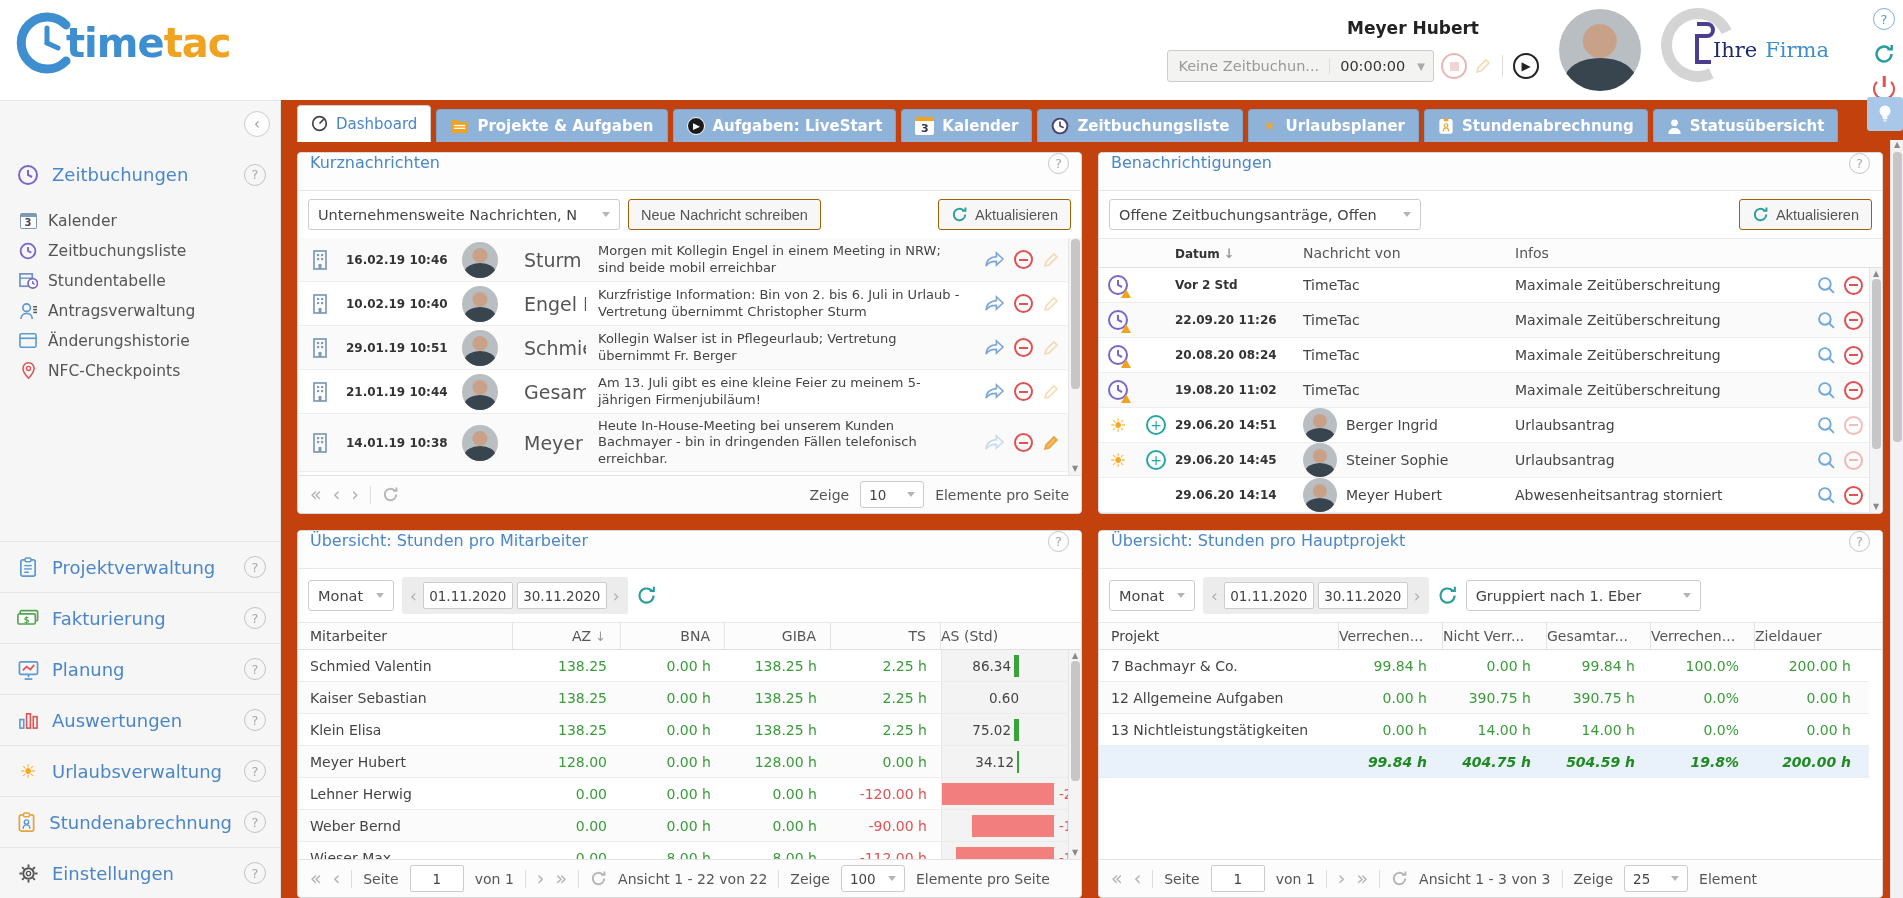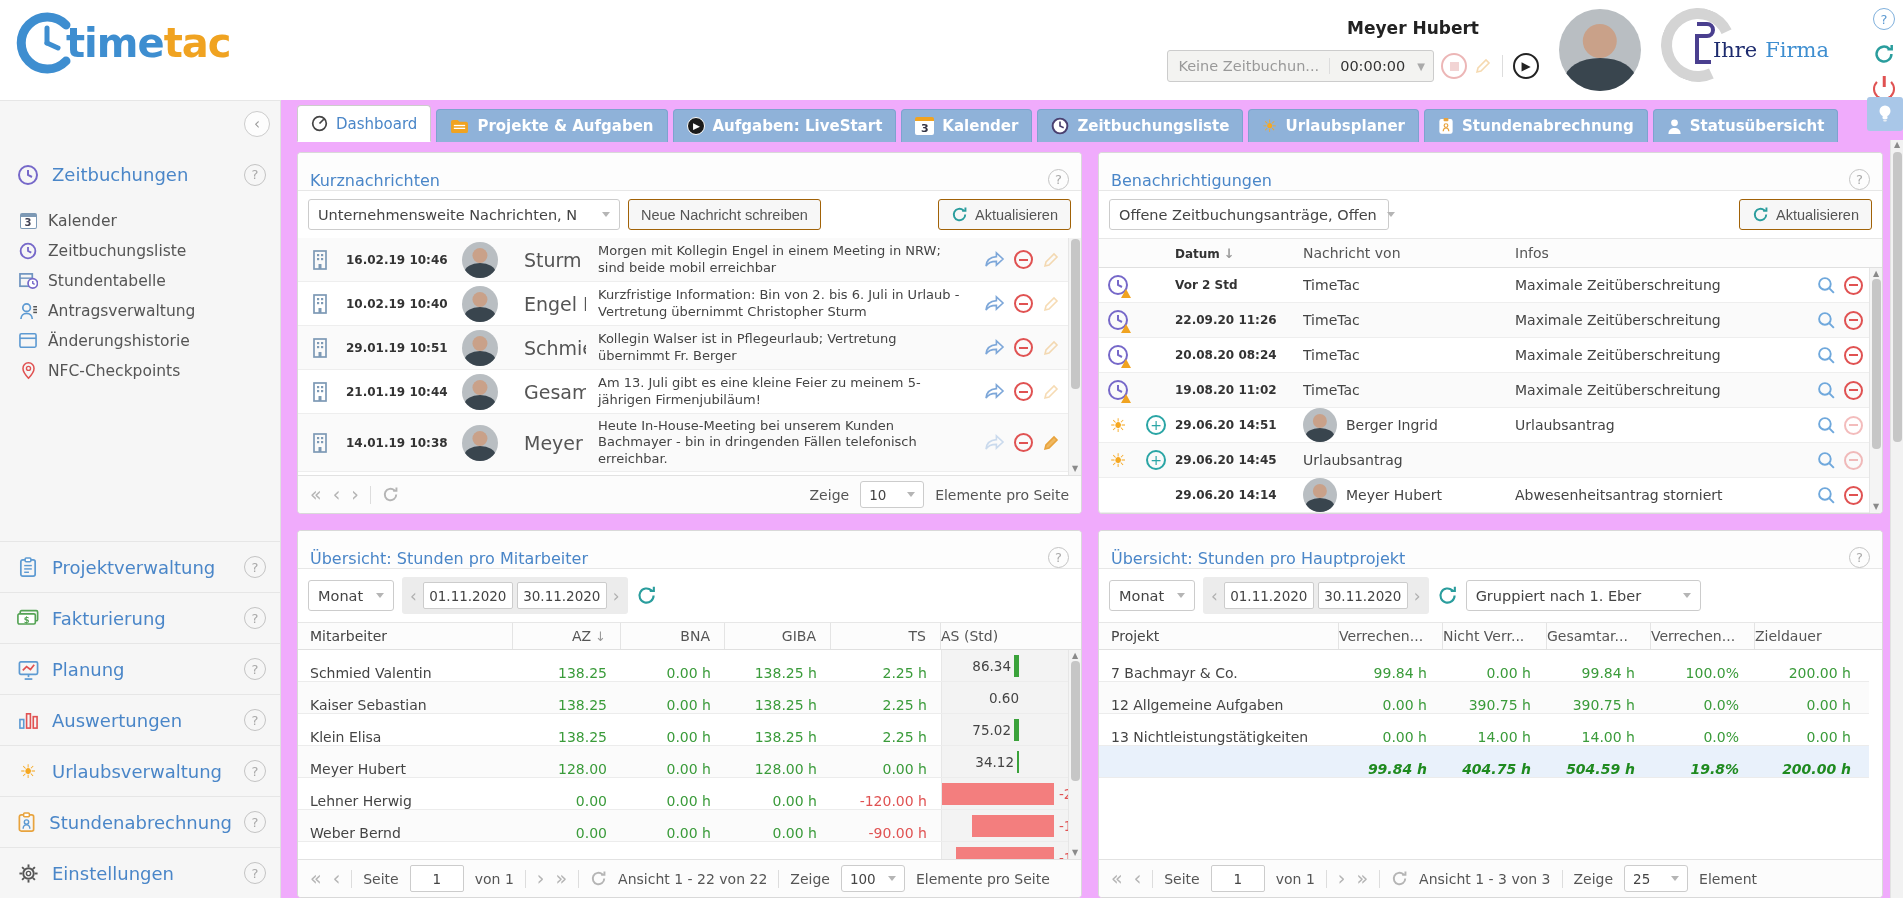--- a/index.html
+++ b/index.html
@@ -56,33 +56,33 @@
   .sb-first { margin-top:48px; }
   .sb-sub { padding:6px 0 0 18px; display:flex; flex-direction:column; gap:1px; }
   .sb-item { display:flex; align-items:center; gap:10px; height:29px; font-size:15.5px; color:#555; }
   .sb-item .sb-ico { width:20px; display:flex; justify-content:center; }
   .sb-divider { border-top:1px solid #e6e6e6; }
   .sb-spacer { flex:1; }
   .cal-mini { width:17px; height:16px; border:1.5px solid #7d99b5; border-radius:2px; background:#fff; font-size:10px; color:#445; display:flex; align-items:center; justify-content:center; font-weight:bold; border-top-width:4px; }
   .sun-ico { color:#f6a821; font-size:19px; line-height:1; }
   .sun-sm { color:#f6a821; font-size:17px; line-height:1; }
 
-  .content { flex:1; position:relative; background:#f0abfc; }
+  .content { flex:1; position:relative; background:#c2410c; }
   
   .tabbar { height:42px; display:flex; align-items:flex-end; padding-left:16px; gap:5px; }
   .tab { height:33px; border-radius:4px 4px 0 0; padding:0 13px; display:flex; align-items:center; gap:8px; font-size:15px; background:#8fb2d9; color:#fff; border:1px solid #7da3cf; border-bottom:none; font-weight:600; white-space:nowrap; }
   .tab.active { background:#fff; color:#4a86c8; border:1px solid #ccc; border-bottom-color:#fff; height:37px; font-weight:400; }
   .cal-tab { width:19px; height:18px; background:#fff; border-radius:2px; border-top:4px solid #f0a321; color:#334; font-size:11px; font-weight:bold; display:flex; align-items:center; justify-content:center; }
   .live-ico { width:18px; height:18px; background:#1b1b1b; border:1.5px solid #fff; border-radius:50%; color:#fff; font-size:9px; display:flex; align-items:center; justify-content:center; padding-left:2px; }
   .bulb-btn { position:absolute; right:0; top:97px; width:36px; height:34px; background:#a9c7e8; border-radius:3px; display:flex; align-items:center; justify-content:center; }
 
   
   .panels { display:grid; grid-template-columns:1fr 1fr; grid-template-rows:362px 1fr; gap:16px; padding:10px 20px 0 16px; height:756px; }
   .panel { border:1px solid #d9d9d9; border-radius:4px; background:#fff; display:flex; flex-direction:column; overflow:hidden; min-width:0; }
-  .p-title { height:38px; flex:none; display:flex; align-items:flex-end; padding:0 12px; border-bottom:1px solid #e7e7e7; background:#fdfdfd; color:#4a86c8; font-size:16px; }
+  .p-title { height:38px; flex:none; display:flex; align-items:flex-start; padding:0 12px; border-bottom:1px solid #e7e7e7; background:#fdfdfd; color:#4a86c8; font-size:16px; }
   .p-help { margin-left:auto; width:21px; height:21px; border:1.5px solid #c4c4c4; border-radius:50%; color:#a9a9a9; font-size:13px; display:flex; align-items:center; justify-content:center; }
   .toolbar { flex:none; padding:8px 10px; display:flex; align-items:center; gap:8px; }
   .select { height:31px; border:1px solid #ccc; border-radius:3px; background:#fff; display:flex; align-items:center; gap:10px; padding:0 9px; font-size:14.5px; color:#444; white-space:nowrap; }
   .caret { width:0; height:0; border-left:4px solid transparent; border-right:4px solid transparent; border-top:5px solid #b5b5b5; margin-left:auto; }
   .btn { height:31px; border:1px solid #a16207; border-radius:3px; background:#f7f7f7; display:flex; align-items:center; padding:0 12px; font-size:14.5px; color:#555; gap:7px; white-space:nowrap; }
   .ml-auto { margin-left:auto; }
   .dategroup { height:37px; background:#ececec; border-radius:3px; display:flex; align-items:center; gap:4px; padding:0 6px; }
   .datebox { width:90px; height:27px; background:#fff; border:1px solid #ccc; border-radius:2px; font-size:13.5px; color:#444; display:flex; align-items:center; justify-content:center; }
   .dg-arrow { color:#b0b0b0; font-size:17px; padding:0 2px; }
 
@@ -127,21 +127,21 @@
   .plus-circle { width:20px; height:20px; border:2px solid #2aa5a5; border-radius:50%; color:#2aa5a5; font-size:14px; display:flex; align-items:center; justify-content:center; line-height:1; }
   .clock-warn { position:relative; width:22px; height:22px; }
   .warn-tri { position:absolute; right:-2px; bottom:-2px; width:0; height:0; border-left:5px solid transparent; border-right:5px solid transparent; border-bottom:9px solid #f0a321; }
 
   
   .tb-head { display:flex; align-items:center; height:28px; flex:none; border-top:1px solid #e7e7e7; border-bottom:1px solid #e0e0e0; background:#fcfcfc; font-size:14px; color:#555; }
   .tb-head > span { border-right:1px solid #e4e4e4; height:100%; display:flex; align-items:center; }
   .tb-head > span:last-child { border-right:none; }
   .tb-wrap { flex:1; display:flex; min-height:0; }
   .tb-rows { flex:1; min-width:0; display:flex; flex-direction:column; }
-  .tb-row { display:flex; align-items:flex-end; height:32px; flex:none; border-bottom:1px solid #ececec; font-size:14px; }
+  .tb-row { display:flex; align-items:center; height:32px; flex:none; border-bottom:1px solid #ececec; font-size:14px; }
   .tb-row:nth-child(even) { background:#fbfbfb; }
   .cell-name { flex:none; color:#444; padding-left:12px; overflow:hidden; white-space:nowrap; }
   .cell-num { flex:none; text-align:right; color:#3a9b3a; padding-right:14px; white-space:nowrap; }
   .cell-num.red { color:#e05252; }
   .w-name { width:215px; } .w-az { width:108px; } .w-bna { width:104px; } .w-giba { width:106px; } .w-ts { width:110px; }
   .as-cell { width:128px; flex:none; align-self:stretch; background:#f3f3f3; border-left:1px solid #e7e7e7; display:flex; align-items:center; overflow:hidden; }
   .as-cell.pos { justify-content:flex-end; }
   .as-val { font-size:13.5px; color:#444; white-space:nowrap; }
   .as-val.red { color:#e05252; }
   .as-bar { height:22px; flex:none; }
@@ -609,21 +609,21 @@
             <span>Elemente pro Seite</span>
           </div>
         </div>
 
         <div class="panel">
           <div class="p-title">
             <span>Benachrichtigungen</span>
             <span class="p-help">?</span>
           </div>
           <div class="toolbar">
-            <div class="select" style="width:280px;">
+            <div class="select" style="width:312px;">
               <span>Offene Zeitbuchungsanträge, Offen</span>
                 <span class="caret"></span>
             </div>
             <button class="btn ml-auto">
               <svg width="17" height="17" viewBox="0 0 16 16">
                   <path d="M13.4 8 a5.4 5.4 0 1 1-1.7-3.9" fill="none" stroke="#2a9d9d" stroke-width="1.8"></path>
                   <path d="M13.6 1.4 v3.1 h-3.1" fill="none" stroke="#2a9d9d" stroke-width="1.8"></path>
                 </svg>
               <span>Aktualisieren</span>
             </button>
@@ -746,20 +746,24 @@
                     </svg>
                   <span class="act-minus faded"></span>
                 </span>
               </div>
               <div class="ntf-row">
                 <span class="nc1 sun-ico">☀</span>
                 <span class="nc2">
                     <span class="plus-circle">+</span>
                   </span>
                 <span class="nc-date">29.06.20 14:45</span>
+                <span class="nc-from">
+                    <span class="avatar avatar-xs"></span>
+                    <span>Steiner Sophie</span>
+                  </span>
                 <span class="nc-info">Urlaubsantrag</span>
                 <span class="nc-act">
                   <svg width="19" height="19" viewBox="0 0 18 18">
                       <circle cx="7.5" cy="7.5" r="5.5" fill="none" stroke="#6fa8dc" stroke-width="1.8"></circle>
                       <line x1="11.5" y1="11.5" x2="16" y2="16" stroke="#6fa8dc" stroke-width="1.8"></line>
                     </svg>
                   <span class="act-minus faded"></span>
                 </span>
               </div>
 

